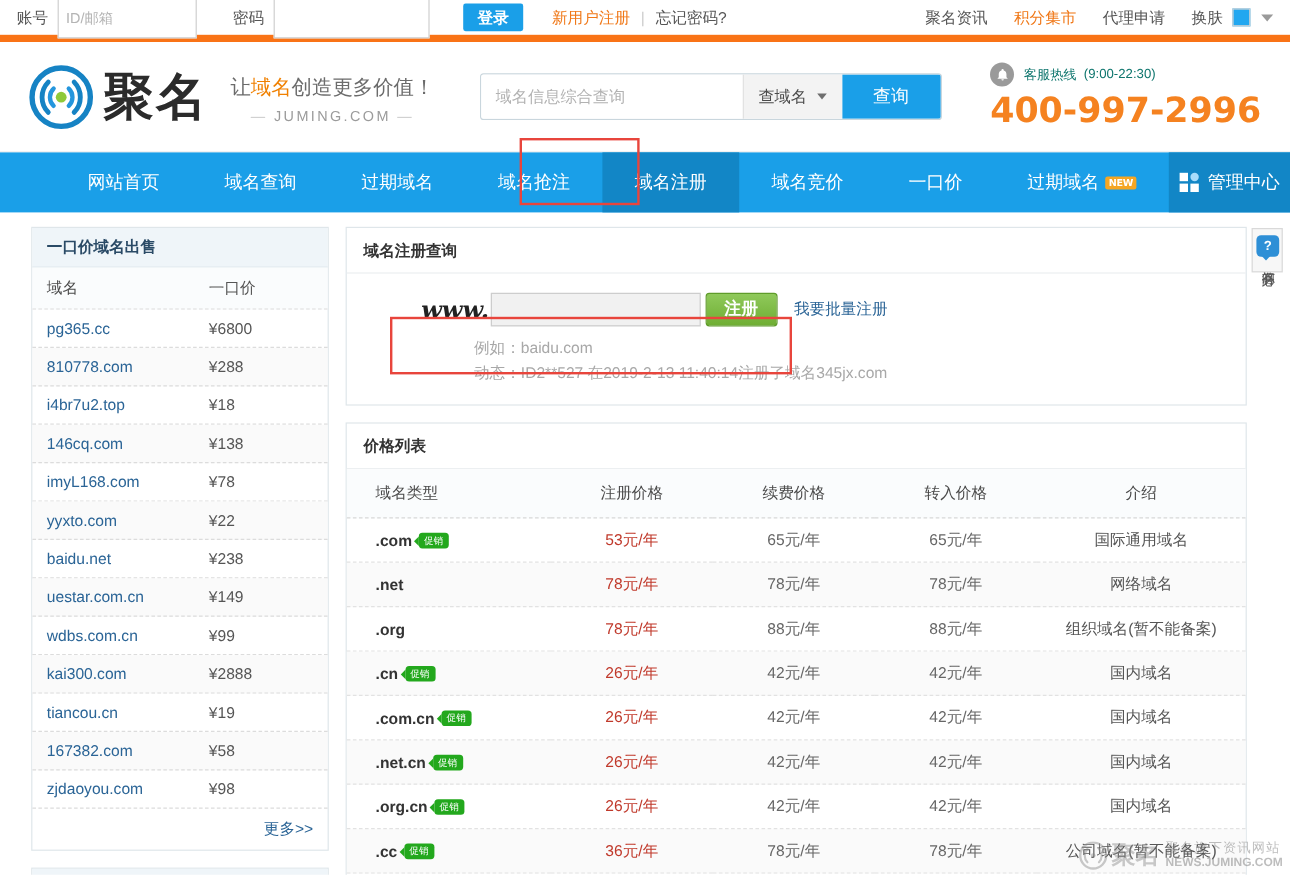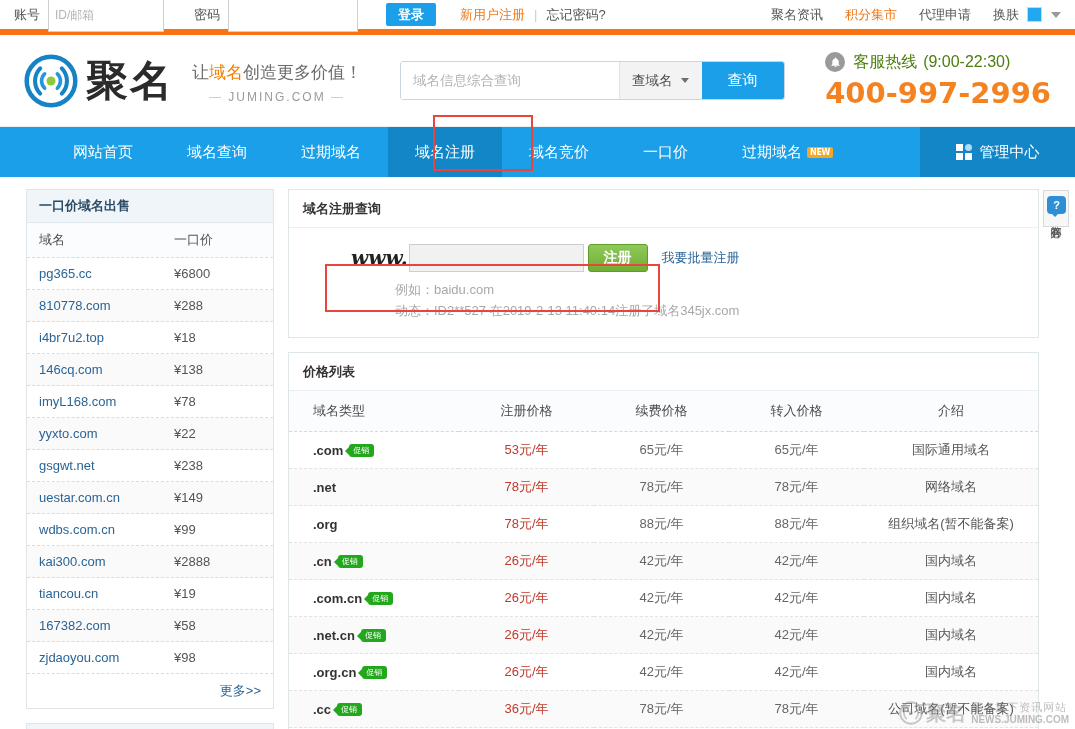--- a/index.html
+++ b/index.html
@@ -122,21 +122,21 @@
     border-right: 4px solid transparent;
     border-top: 5px solid #6e6e6e;
   }
   .sb-btn {
     background: #1a9fe8; color: #fff; border: none;
     width: 82px; font-size: 15px; cursor: pointer;
     font-family: "Liberation Sans", sans-serif;
   }
 
   .hotline { margin-left: auto; text-align: left; padding-right: 4px; }
-  .hl-top { display: flex; align-items: center; font-size: 16px; color: #4d7c0f; }
+  .hl-top { display: flex; align-items: center; font-size: 11px; color: #0f766e; }
   .hl-bell {
     width: 20px; height: 20px; border-radius: 50%;
     background: #9a9a9a; margin-right: 8px;
     display: flex; align-items: center; justify-content: center;
   }
   .hl-num {
     font-size: 29px; font-weight: bold; color: #f58220;
     letter-spacing: 0px; margin-top: 3px;
     font-family: "DejaVu Sans", sans-serif;
   }
@@ -380,20 +380,21 @@
     </div>
     <div class="hl-num">400-997-2996</div>
   </div>
 </div>
 
 <div class="nav">
   <div class="nav-inner">
     <a class="nav-item" href="#">网站首页</a>
     <a class="nav-item" href="#">域名查询</a>
     <a class="nav-item" href="#">过期域名</a>
+    <a class="nav-item" href="#">域名抢注</a>
     <a class="nav-item active" href="#">域名注册</a>
     <a class="nav-item" href="#">域名竞价</a>
     <a class="nav-item" href="#">一口价</a>
     <a class="nav-item" href="#">
       <span>过期域名</span>
       <span class="nav-new">NEW</span>
     </a>
   </div>
   <div class="nav-admin">
     <span class="grid-icon">
@@ -436,21 +437,21 @@
       </div>
       <div class="sd-row">
         <span class="sd-c1"><a href="#">imyL168.com</a></span>
         <span class="sd-c2">¥78</span>
       </div>
       <div class="sd-row">
         <span class="sd-c1"><a href="#">yyxto.com</a></span>
         <span class="sd-c2">¥22</span>
       </div>
       <div class="sd-row">
-        <span class="sd-c1"><a href="#">gsgwt.net</a></span>
+        <span class="sd-c1"><a href="#">baidu.net</a></span>
         <span class="sd-c2">¥238</span>
       </div>
       <div class="sd-row">
         <span class="sd-c1"><a href="#">uestar.com.cn</a></span>
         <span class="sd-c2">¥149</span>
       </div>
       <div class="sd-row">
         <span class="sd-c1"><a href="#">wdbs.com.cn</a></span>
         <span class="sd-c2">¥99</span>
       </div>

